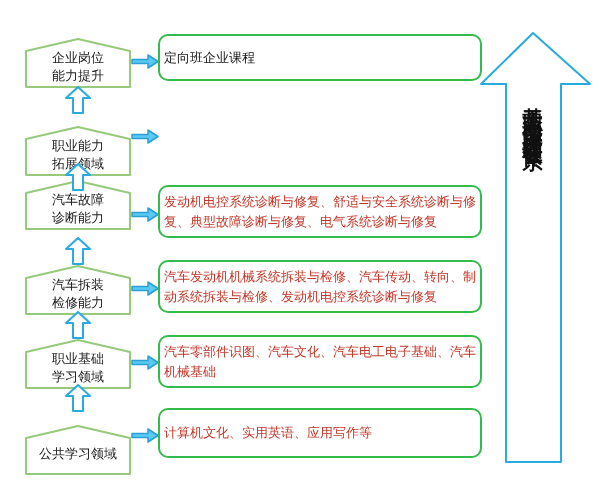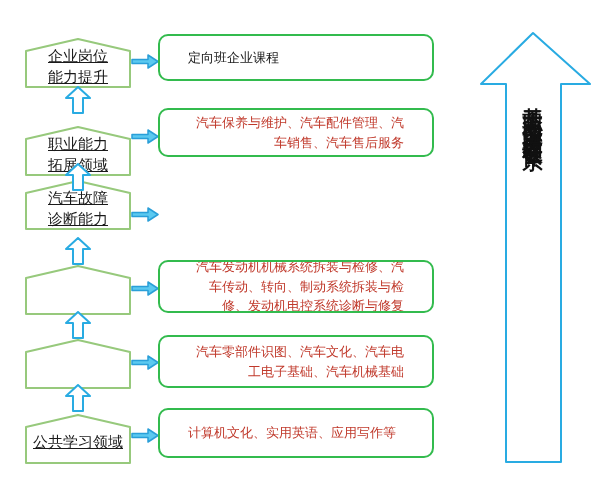--- a/index.html
+++ b/index.html
@@ -5,27 +5,27 @@
   html,body { margin:0; padding:0; background:#fff; }
   .canvas {
     position:relative; width:600px; height:480px; background:#ffffff;
     font-family:"Liberation Sans", sans-serif; overflow:hidden;
   }
   .pentagon { position:absolute; left:25px; width:106px; height:50px; }
   .pentagon svg { position:absolute; left:0; top:0; width:100%; height:100%; }
   .pentagon .label {
     position:absolute; left:2px; right:2px; top:9px; bottom:2px;
     display:flex; align-items:center; justify-content:center; text-align:center;
-    font-size:15px; color:#1a1a1a; white-space:pre-line; line-height:1.35;text-decoration:underline;
+    font-size:13px; color:#1a1a1a; white-space:pre-line; line-height:1.35;
   }
   .course-box {
-    position:absolute; left:158px; width:276px; box-sizing:border-box;
+    position:absolute; left:158px; width:324px; box-sizing:border-box;
     border:2px solid #33bb4e; border-radius:10px; background:#fff;
-    padding:4px 28px; font-size:13px; color:#c0392b; line-height:1.5;
-    display:flex; align-items:center; overflow:hidden;text-align:right;
+    padding:4px 4px; font-size:13px; color:#c0392b; line-height:1.5;
+    display:flex; align-items:center; overflow:hidden;
   }
   .course-box.black { color:#1a1a1a; }
   .up-arrow { position:absolute; left:65px; width:26px; height:28px; }
   .right-arrow { position:absolute; left:131px; width:28px; height:15px; }
   .big-arrow-svg { position:absolute; left:478px; top:28px; width:116px; height:436px; }
   .big-arrow-text {
     position:absolute; left:521px; top:92px; width:26px; height:330px;
     writing-mode:vertical-rl; text-orientation:upright;
     font-size:20px; font-weight:600; letter-spacing:3px; color:#111;
     font-family:"Liberation Serif", serif; text-align:start;
@@ -54,27 +54,31 @@
     <svg viewBox="0 0 106 50" preserveAspectRatio="none">
         <polygon points="1,13 53,1 105,13 105,49 1,49" fill="#ffffff" stroke="#97c97c" stroke-width="2" stroke-linejoin="round"></polygon>
       </svg>
     <div class="label">汽车故障
 诊断能力</div>
   </div>
   <div class="pentagon" style="top:265px">
     <svg viewBox="0 0 106 50" preserveAspectRatio="none">
         <polygon points="1,13 53,1 105,13 105,49 1,49" fill="#ffffff" stroke="#97c97c" stroke-width="2" stroke-linejoin="round"></polygon>
       </svg>
+    <div class="label">汽车拆装
+检修能力</div>
   </div>
   <div class="pentagon" style="top:339px">
     <svg viewBox="0 0 106 50" preserveAspectRatio="none">
         <polygon points="1,13 53,1 105,13 105,49 1,49" fill="#ffffff" stroke="#97c97c" stroke-width="2" stroke-linejoin="round"></polygon>
       </svg>
+    <div class="label">职业基础
+学习领域</div>
   </div>
-  <div class="pentagon" style="top:414px">
+  <div class="pentagon" style="top:425px">
     <svg viewBox="0 0 106 50" preserveAspectRatio="none">
         <polygon points="1,13 53,1 105,13 105,49 1,49" fill="#ffffff" stroke="#97c97c" stroke-width="2" stroke-linejoin="round"></polygon>
       </svg>
     <div class="label">公共学习领域</div>
   </div>
 
   <svg class="up-arrow" style="top:86px" viewBox="0 0 26 28">
       <polygon points="8,27 8,12 1,12 13,1 25,12 18,12 18,27" fill="#ffffff" stroke="#29abe2" stroke-width="2" stroke-linejoin="round"></polygon>
     </svg>
   <svg class="up-arrow" style="top:163px" viewBox="0 0 26 28">
@@ -103,21 +107,21 @@
       <polygon points="1,5.5 17,5.5 17,1 27,7.5 17,14 17,9.5 1,9.5" fill="#5bc9f0" stroke="#2a9fd8" stroke-width="1.5" stroke-linejoin="round"></polygon>
     </svg>
   <svg class="right-arrow" style="top:355px" viewBox="0 0 28 15">
       <polygon points="1,5.5 17,5.5 17,1 27,7.5 17,14 17,9.5 1,9.5" fill="#5bc9f0" stroke="#2a9fd8" stroke-width="1.5" stroke-linejoin="round"></polygon>
     </svg>
   <svg class="right-arrow" style="top:428px" viewBox="0 0 28 15">
       <polygon points="1,5.5 17,5.5 17,1 27,7.5 17,14 17,9.5 1,9.5" fill="#5bc9f0" stroke="#2a9fd8" stroke-width="1.5" stroke-linejoin="round"></polygon>
     </svg>
 
   <div class="course-box black" style="top:34px;  height:47px">定向班企业课程</div>
-  <div class="course-box" style="top:108px; height:49px">汽车保养与维护、汽车配件管理、汽车销售、汽车售后服务</div>
+  <div class="course-box" style="top:185px; height:53px">发动机电控系统诊断与修复、舒适与安全系统诊断与修复、典型故障诊断与修复、电气系统诊断与修复</div>
   <div class="course-box" style="top:260px; height:53px">汽车发动机机械系统拆装与检修、汽车传动、转向、制动系统拆装与检修、发动机电控系统诊断与修复</div>
   <div class="course-box" style="top:408px; height:50px">计算机文化、实用英语、应用写作等</div>
   <div class="course-box" style="top:335px; height:53px">汽车零部件识图、汽车文化、汽车电工电子基础、汽车机械基础</div>
 
   <svg class="big-arrow-svg" viewBox="0 0 116 436">
     <polygon points="55,5 112,56 83,56 83,434 28,434 28,56 3,56" fill="#ffffff" stroke="#29abe2" stroke-width="2" stroke-linejoin="round"></polygon>
   </svg>
   <div class="big-arrow-text">基于职业岗位能力递进的课程体系</div>
 
 </div>

